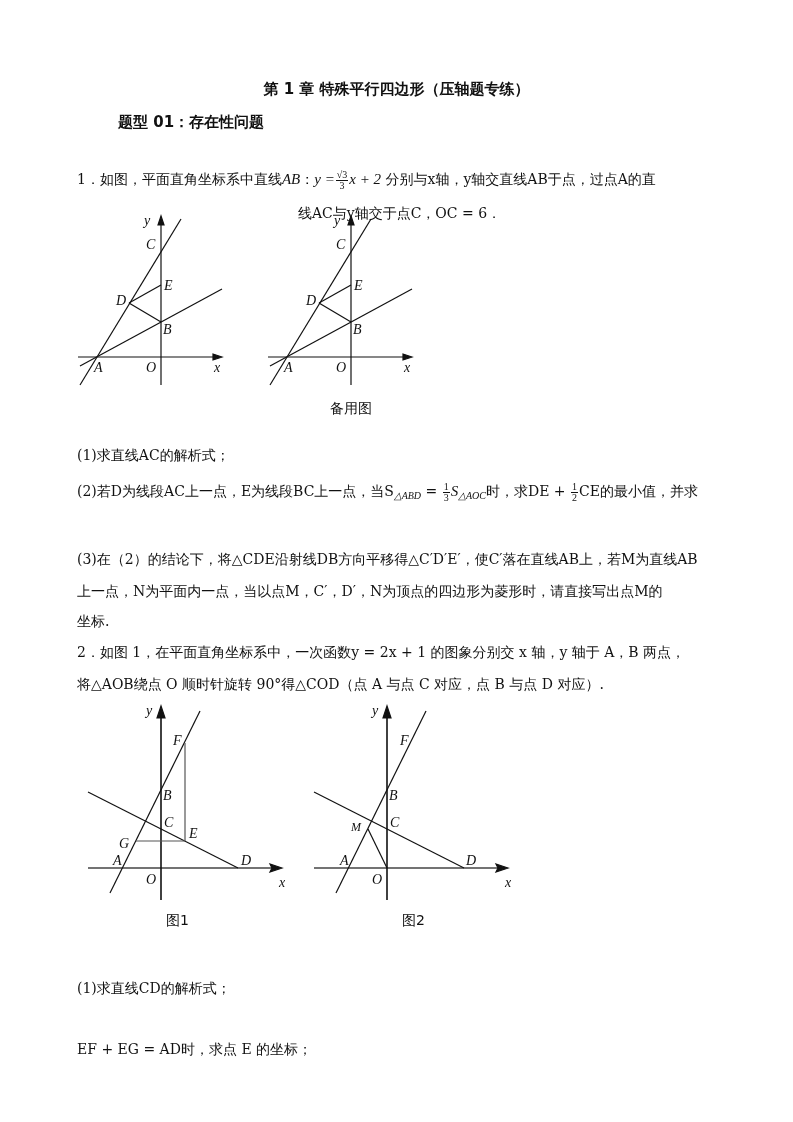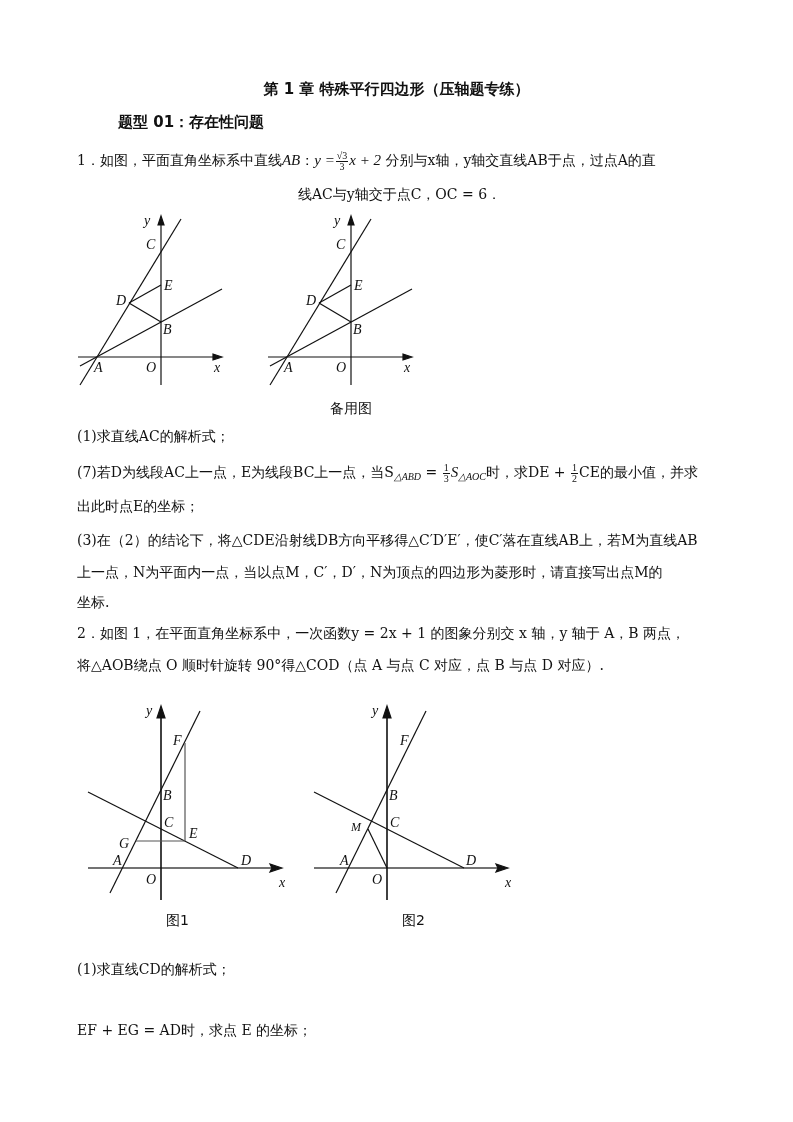--- a/index.html
+++ b/index.html
@@ -4,21 +4,21 @@
 <style>
   html, body { margin: 0; padding: 0; background: #ffffff; }
   body { width: 793px; height: 1122px; position: relative; overflow: hidden;
          font-family: "DejaVu Serif", "Liberation Serif", serif; color: #111; }
   .page { position: absolute; left: 0; top: 0; width: 713px; height: 1122px; }
   .title { position: absolute; top: 80px; left: 0; width: 793px; text-align: center;
            font-size: 15px; font-weight: bold; font-family: "DejaVu Sans", sans-serif; }
   .section { position: absolute; top: 113px; left: 77px; font-size: 15px; font-weight: bold;
              font-family: "DejaVu Sans", sans-serif; margin-left: 41px; }
   .line { position: absolute; left: 77px; width: 645px; font-size: 14px; line-height: 20px;
-          white-space: nowrap; }
+          white-space: nowrap; margin-top: 19px; }
   .m { font-family: "Liberation Serif", serif; font-style: italic; font-size: 15px; }
   .frac { display: inline-block; vertical-align: middle; text-align: center; font-size: 10px;
           line-height: 10px; margin: 0 1px; font-family: "Liberation Serif", serif; }
   .frac span { display: block; }
   .frac .num { border-bottom: 1px solid #111; padding: 0 1px; }
   .sub { font-size: 10px; vertical-align: -3px; font-family: "Liberation Serif", serif; font-style: italic; }
   svg { position: absolute; overflow: visible; }
   svg text { font-family: "Liberation Serif", serif; font-style: italic; font-size: 14px; fill: #111; }
   svg .cap { font-style: normal; font-family: "DejaVu Sans", sans-serif; font-size: 14px; }
 </style>
@@ -74,23 +74,22 @@
     <text x="163" y="334">B</text>
     <text x="94" y="372">A</text>
     <text x="146" y="372">O</text>
     <text x="214" y="372">x</text>
     <text class="cap" x="140" y="413">备用图</text>
   </svg>
 
   <div class="line" style="top:426px;">(1)求直线AC的解析式；</div>
 
   <div class="line" style="top:462px;">
-    <span>(7)若D为线段AC上一点，E为线段BC上一点，当S</span><span class="sub">△ABD</span><span> = </span><span class="frac"><span class="num">1</span><span>3</span></span><span class="m">S</span><span class="sub">△AOC</span><span>时，求DE + </span><span class="frac"><span class="num">1</span><span>2</span></span><span>CE的最小值，并求</span>
+    <span>(2)若D为线段AC上一点，E为线段BC上一点，当S</span><span class="sub">△ABD</span><span> = </span><span class="frac"><span class="num">1</span><span>3</span></span><span class="m">S</span><span class="sub">△AOC</span><span>时，求DE + </span><span class="frac"><span class="num">1</span><span>2</span></span><span>CE的最小值，并求</span>
   </div>
-  <div class="line" style="top:496px;">出此时点E的坐标；</div>
 
   <div class="line" style="top:530px;">(3)在（2）的结论下，将△CDE沿射线DB方向平移得△C′D′E′，使C′落在直线AB上，若M为直线AB</div>
   <div class="line" style="top:562px;">上一点，N为平面内一点，当以点M，C′，D′，N为顶点的四边形为菱形时，请直接写出点M的</div>
   <div class="line" style="top:592px;">坐标.</div>
 
   <div class="line" style="top:623px;">2．如图 1，在平面直角坐标系中，一次函数y = 2x + 1 的图象分别交 x 轴，y 轴于 A，B 两点，</div>
   <div class="line" style="top:655px;">将△AOB绕点 O 顺时针旋转 90°得△COD（点 A 与点 C 对应，点 B 与点 D 对应）.</div>
 
   <svg style="left:0;top:0;" width="793" height="1122">
     <g stroke="#111" stroke-width="1.2" fill="none">

